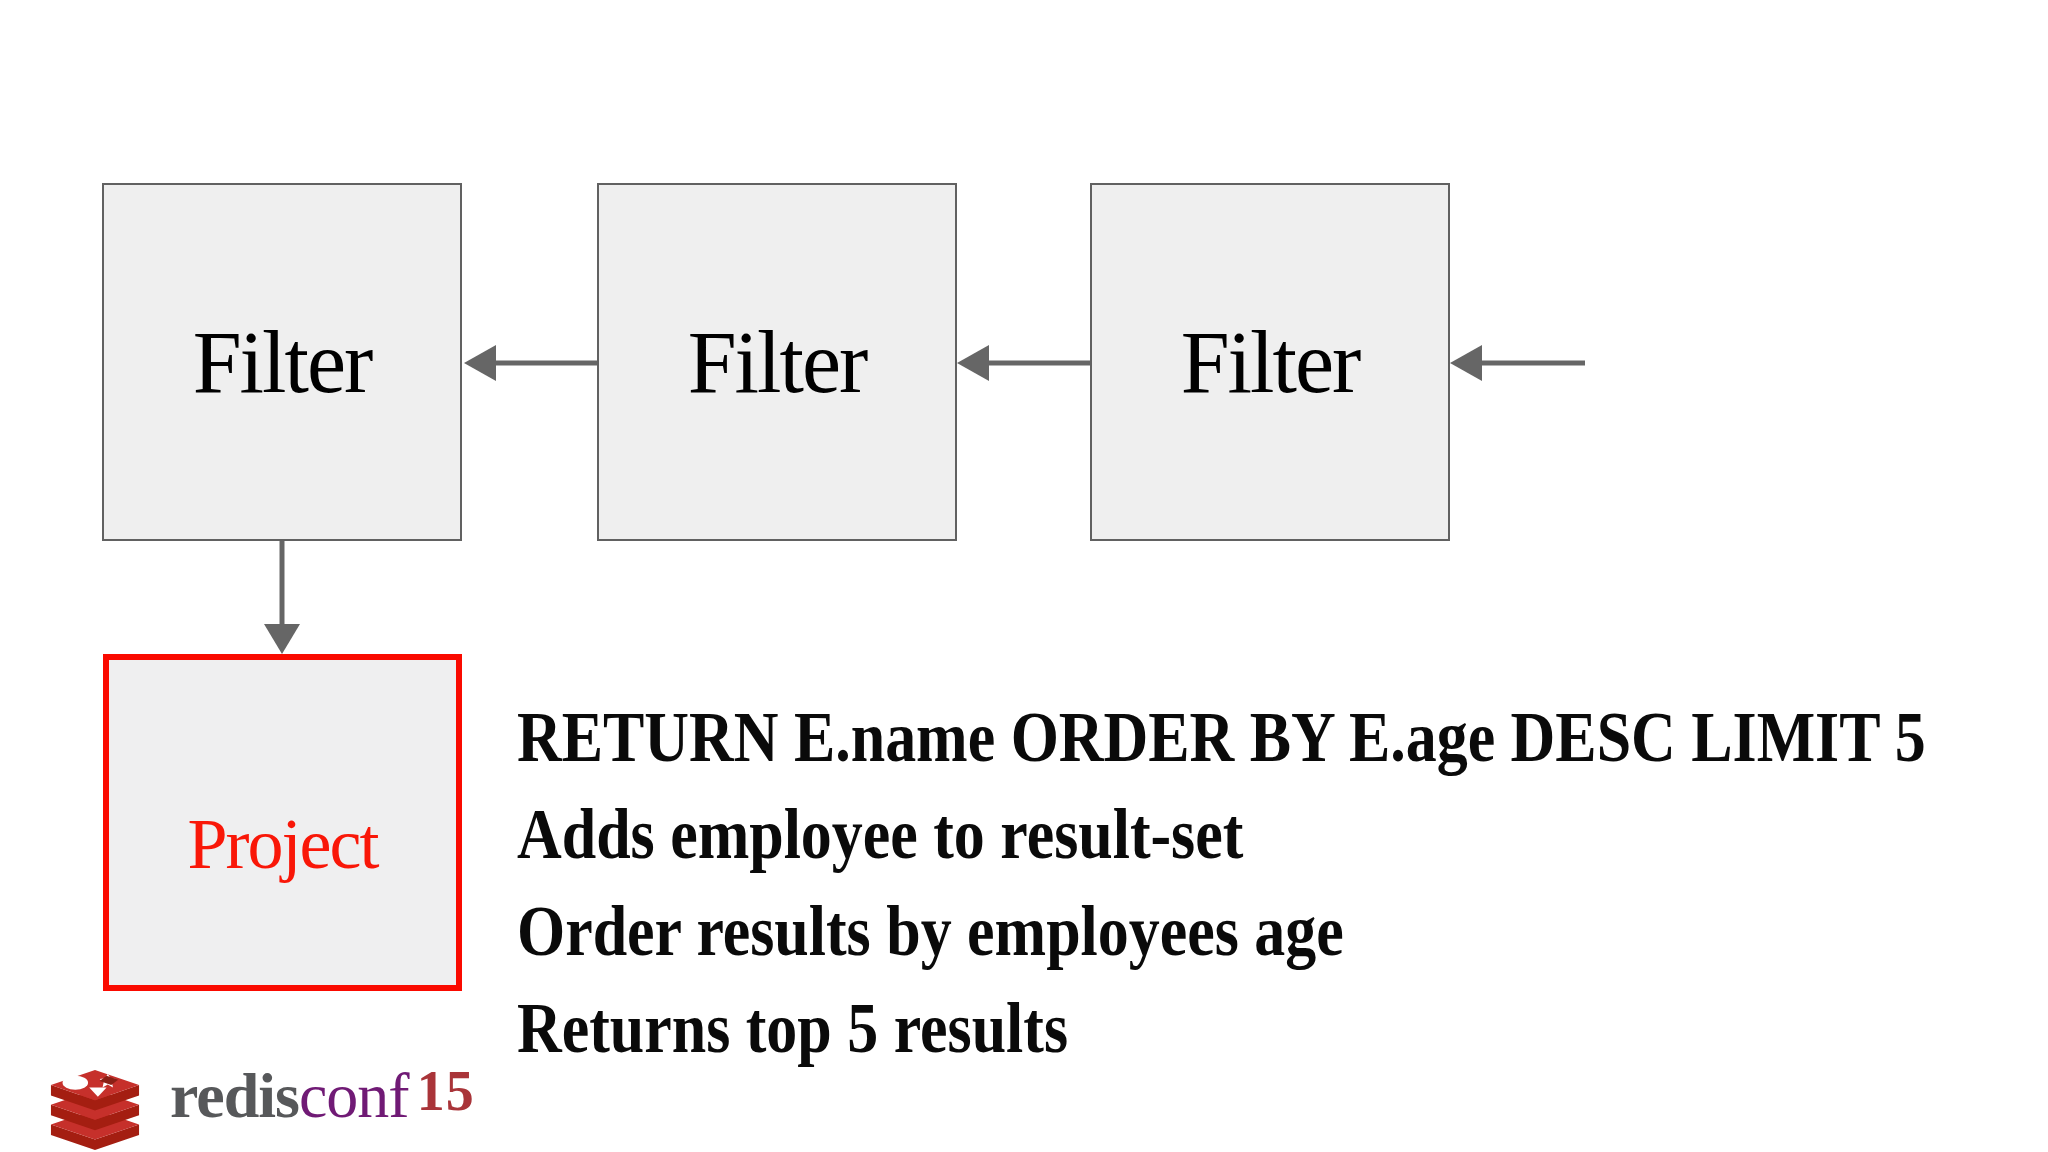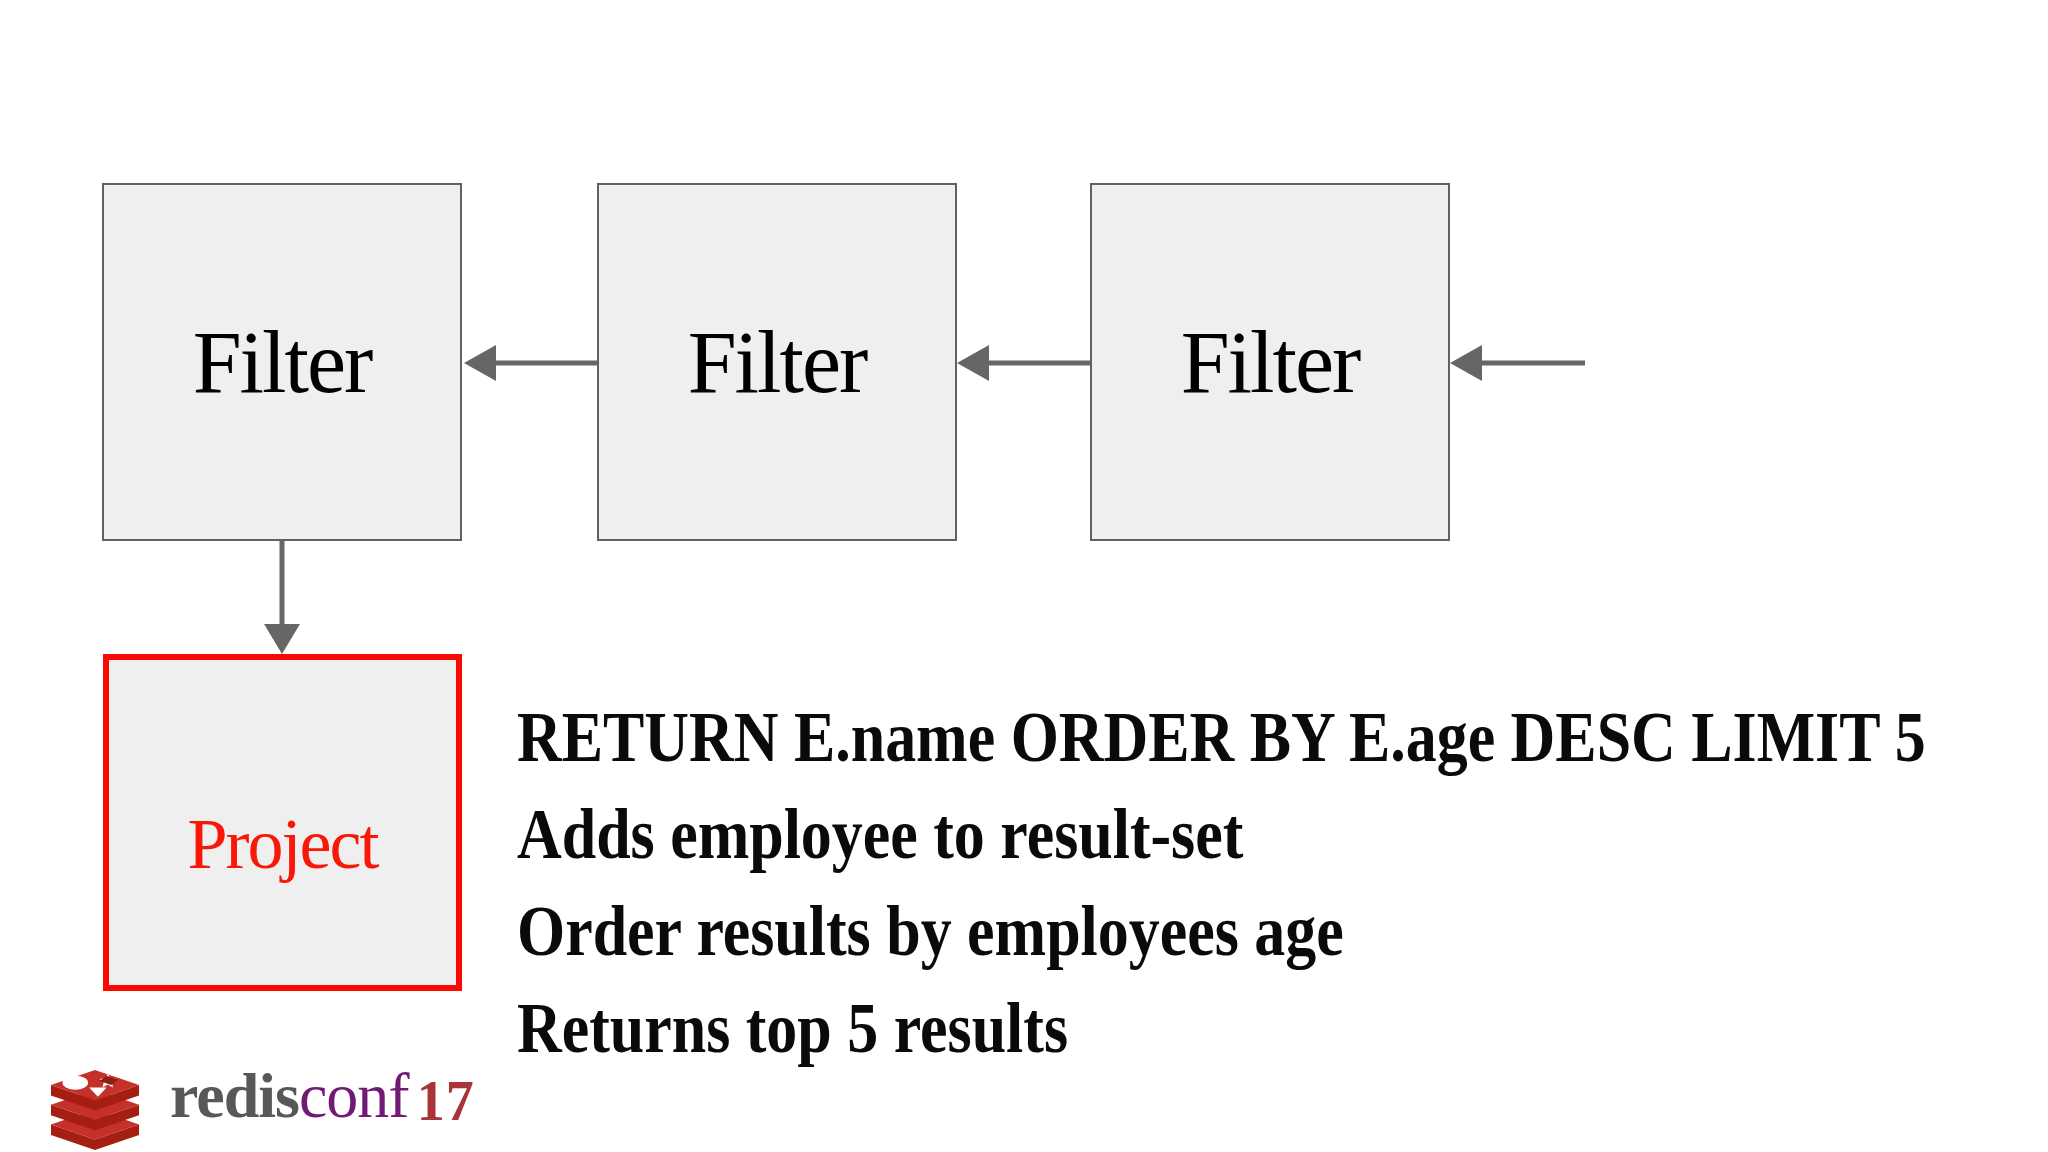--- a/index.html
+++ b/index.html
@@ -81,21 +81,21 @@
     left: 44px;
     top: 1045px;
     width: 102px;
     height: 88px;
   }
   .logo-row {
     position: absolute;
     left: 170px;
     top: 1038px;
     display: flex;
-    align-items: flex-end;
+    align-items: flex-start;
     white-space: nowrap;
   }
   .brand-redis {
     font-weight: bold;
     font-size: 64px;
     color: #57585a;
     letter-spacing: -1px;
   }
   .brand-conf {
     font-weight: normal;
@@ -169,16 +169,16 @@
 
     <ellipse cx="33" cy="17" rx="11" ry="6" fill="#ffffff"></ellipse>
     <polygon points="61,9.5 63.5,13 68,13.8 64.5,16.5 65.5,21 61,18.6 56.5,21 57.5,16.5 54,13.8 58.5,13" fill="#ffffff"></polygon>
     <polygon points="45,21 60,21 52.5,29" fill="#ffffff"></polygon>
     <polygon points="60,11 70,14.4 64,19 54,15.5" fill="#8a1f15"></polygon>
   </svg>
 
   <div class="logo-row">
     <span class="brand-redis">redis</span>
       <span class="brand-conf">conf</span>
-      <span class="brand-year">17</span>
+      <span class="brand-year">15</span>
   </div>
 
 </div>
 
 </body></html>

